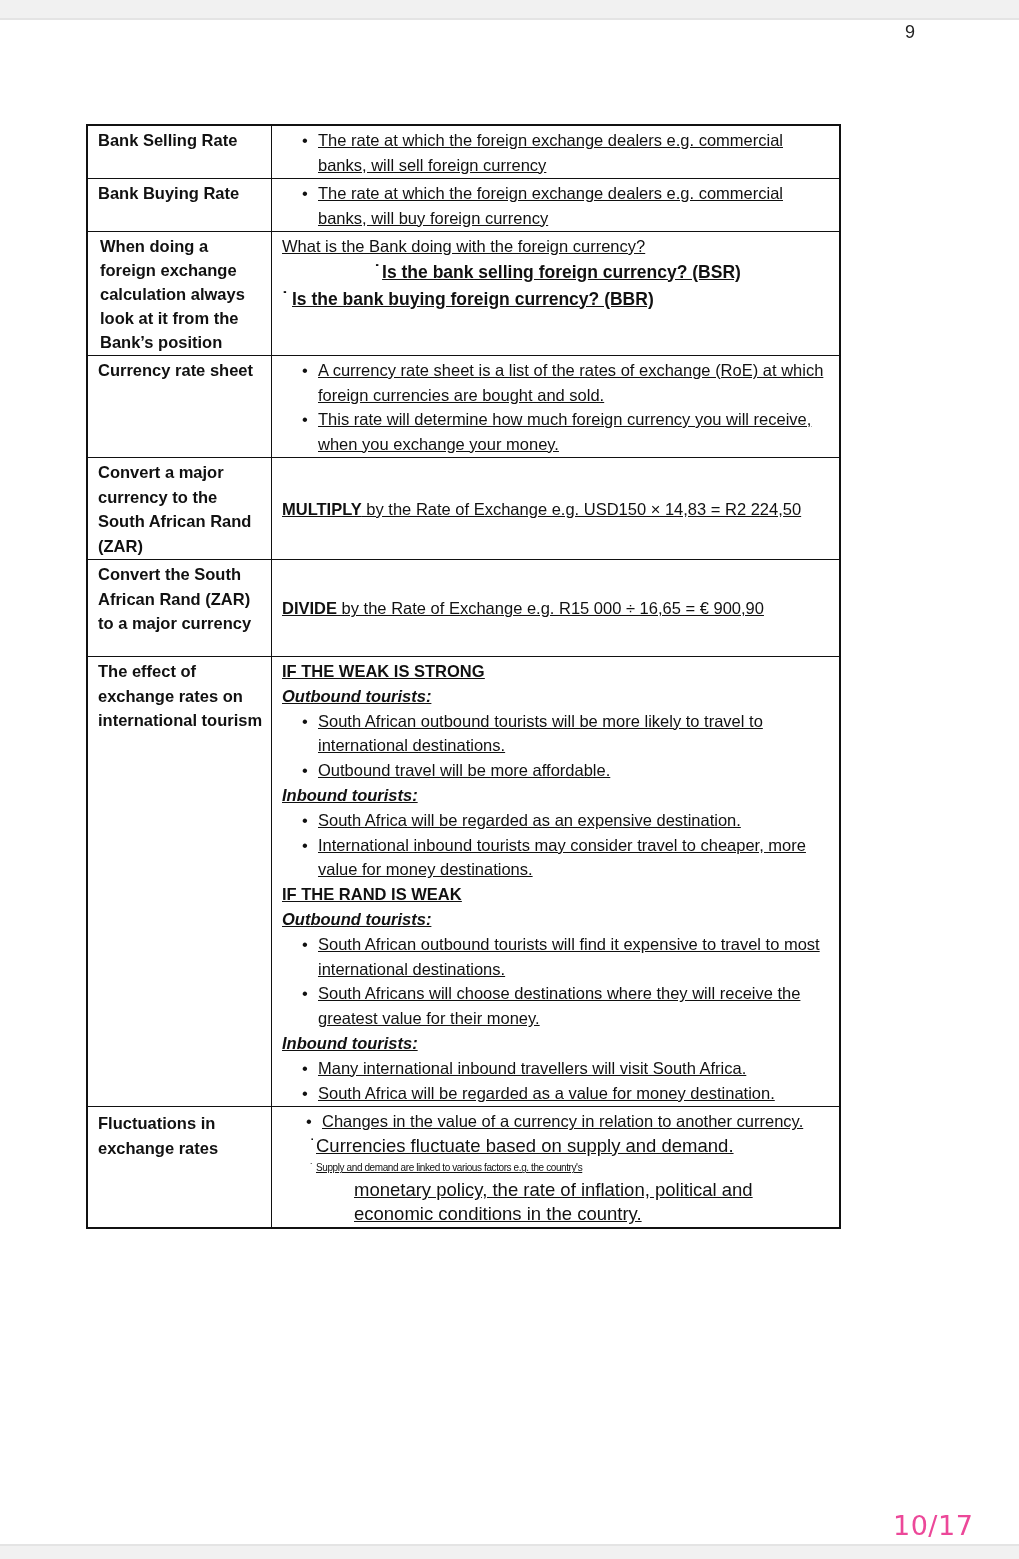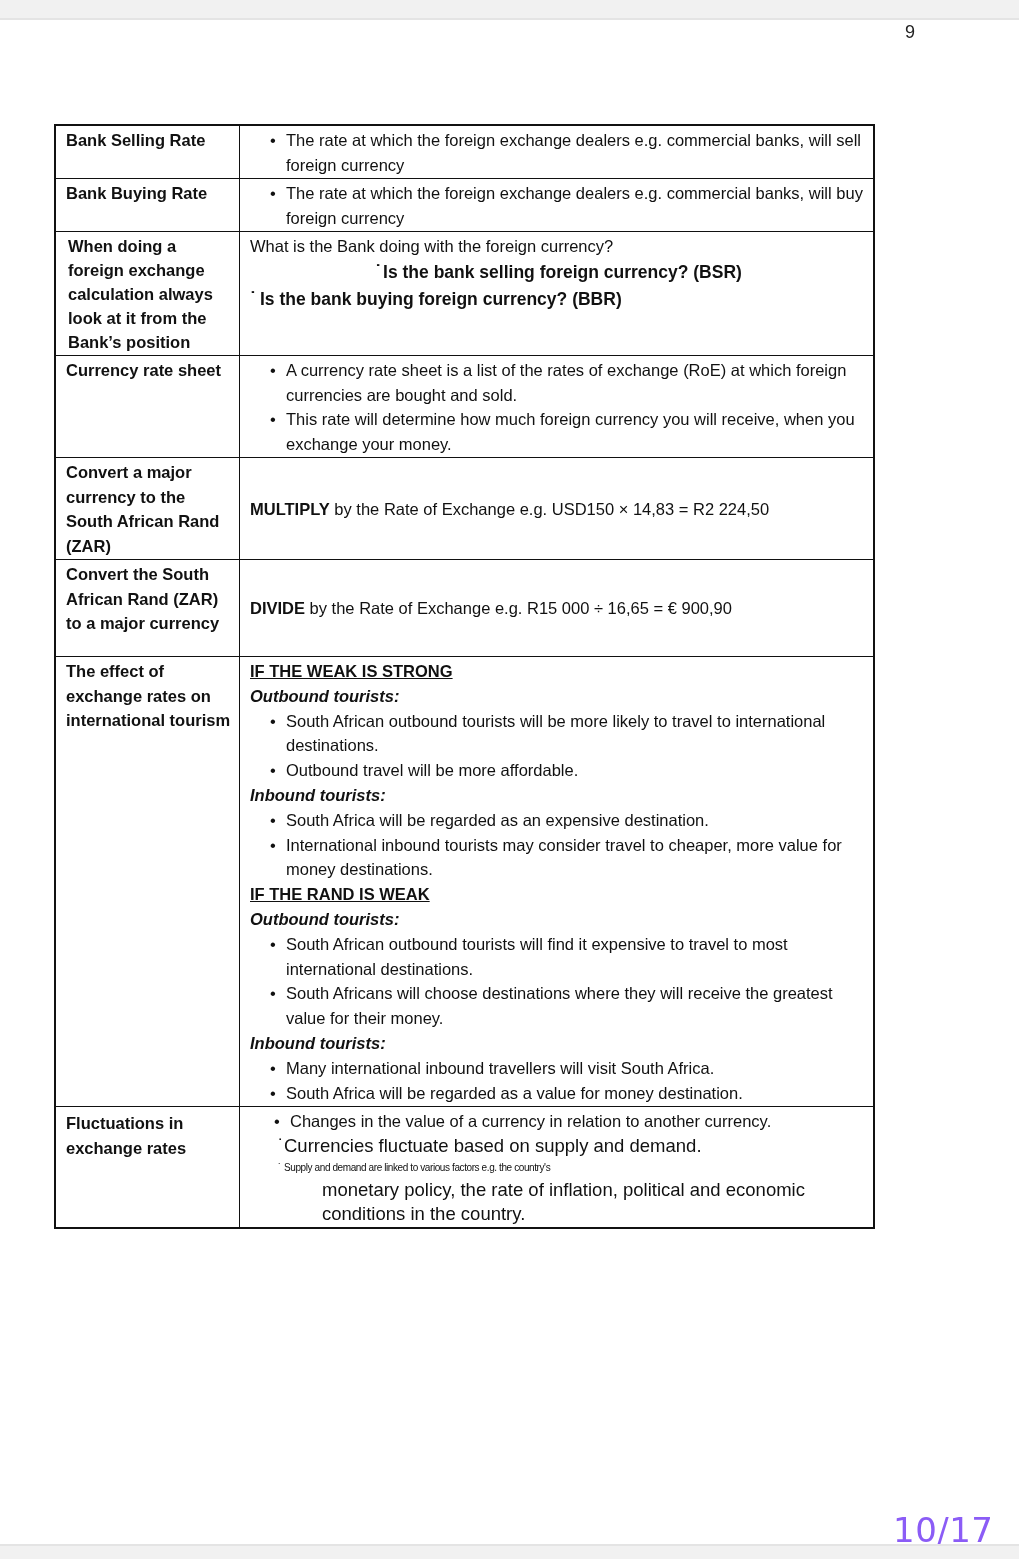--- a/index.html
+++ b/index.html
@@ -14,33 +14,33 @@
     background: #f1f1f1; border-bottom: 2px solid #e4e4e4;
   }
   .bottom-bar {
     position: absolute; left: 0; top: 1544px; width: 1019px; height: 15px;
     background: #f1f1f1; border-top: 2px solid #e4e4e4;
   }
   .page-number {
     position: absolute; left: 905px; top: 22px; font-size: 18px; color: #222;
   }
   .page-indicator {
-    position: absolute; left: 893px; top: 1510px; font-size: 34px; color: #8b5cf6;
+    position: absolute; left: 893px; top: 1510px; font-size: 27px; color: #ec4899;
     font-family: "DejaVu Sans", sans-serif; letter-spacing: 0.5px;
   }
   table.doc {
-    position: absolute; left: 54px; top: 124px; width: 821px;
+    position: absolute; left: 86px; top: 124px; width: 755px;
     border-collapse: collapse; border: 2px solid #111;
     font-size: 16.5px; line-height: 24.5px;
   }
   table.doc td {
     border: 1.5px solid #111; vertical-align: top; padding: 2px 8px 1px 10px;
   }
   td.term { width: 163px; font-weight: bold; padding-left: 10px; }
-  td.desc { padding-left: 6px; }
+  td.desc { padding-left: 6px; text-decoration: underline; }
   .bullet { display: block; padding-left: 36px; text-indent: -16px; }
   .bullet::before { content: "\2022"; display: inline-block; width: 16px; text-indent: 0; }
   .tick { display: block; padding-left: 8px; font-weight: bold; font-size: 17.5px; }
   .tick::before { content: "\02D9"; display: inline-block; width: 10px; margin-left: -8px; }
   .h-under { text-decoration: underline; font-weight: bold; display: block; }
   .h-italic { font-style: italic; font-weight: bold; display: block; }
   .row-mid td.desc { vertical-align: middle; }
   .sub-tick { display: block; padding-left: 34px; font-size: 18.5px; }
   .sub-tick-small { display: block; padding-left: 34px; font-size: 10px; line-height: 20px; letter-spacing: -0.4px; }
   .cont { display: block; padding-left: 72px; font-size: 18.5px; line-height: 24px; }

